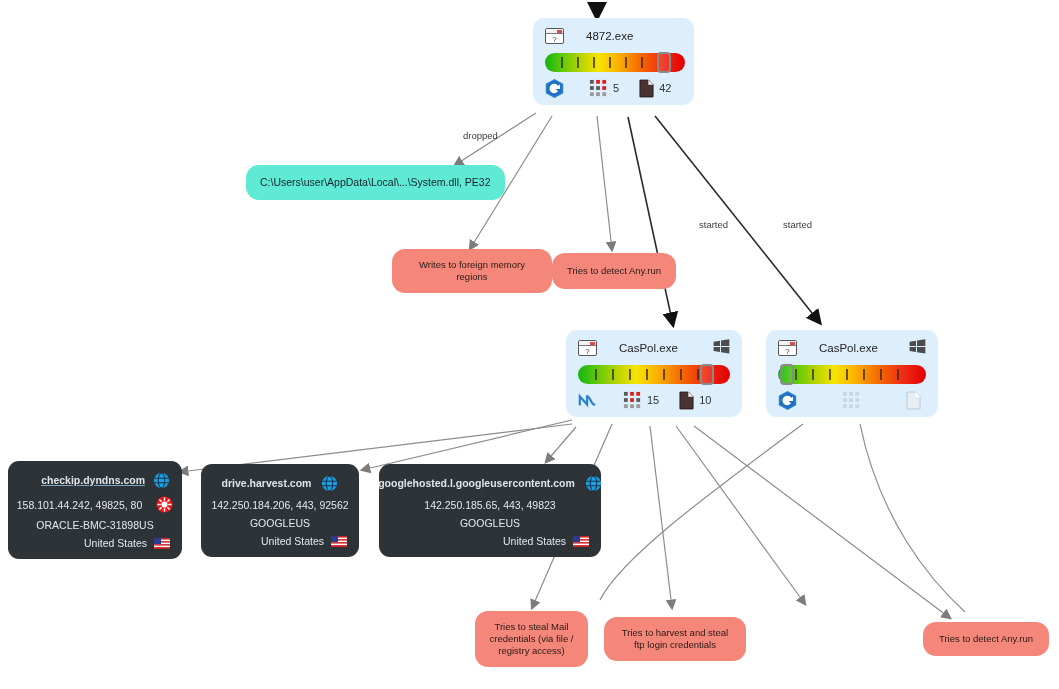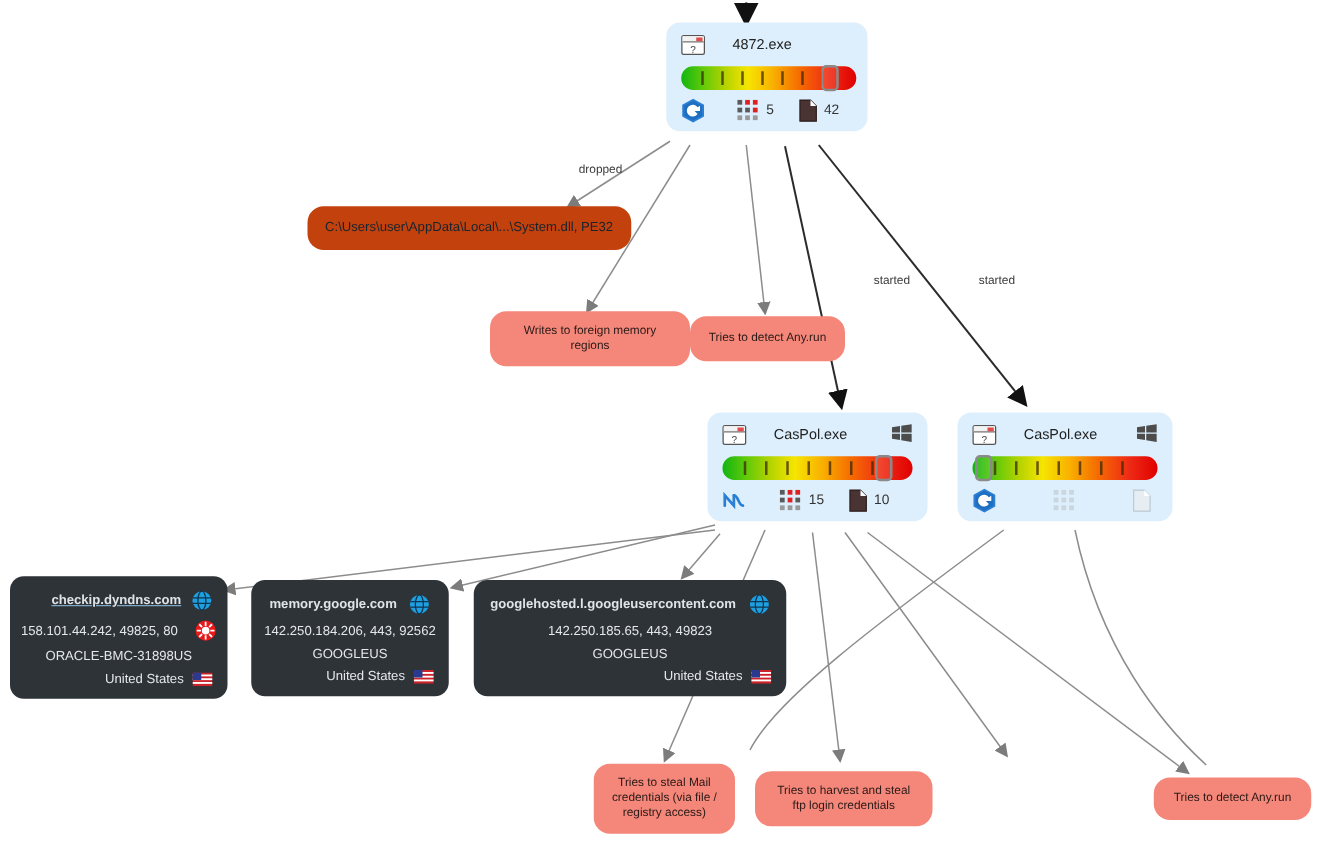--- a/index.html
+++ b/index.html
@@ -146,21 +146,21 @@
   .stat-num.dim { color: transparent; }
 
   .hexlogo { width: 19px; height: 21px; flex:0 0 auto;}
   .wavelogo { width: 20px; height: 18px; flex:0 0 auto;}
   .dotsgrid { width: 19px; height: 19px; flex:0 0 auto;}
   .docico { width: 15px; height: 19px; flex:0 0 auto;}
   .spacer { width: 8px; }
 
   
   .dropped {
-    background: #c2410c;
+    background: #5eead4;
     border-radius: 13px;
     padding: 11px 14px;
     font-size: 10.5px;
     color: #19242e;
     text-align: center;
     line-height: 13px;
     white-space: nowrap;
   }
 
   
@@ -506,21 +506,21 @@
         <rect y="1.6" width="16" height="1.5" fill="#fff"></rect>
         <rect y="4.6" width="16" height="1.5" fill="#fff"></rect>
         <rect y="7.6" width="16" height="1.5" fill="#fff"></rect>
         <rect width="7" height="6" fill="#2a3b8f"></rect>
       </svg>
     </div>
   </div>
 
   <div class="node net" style="left:201px; top:464px; width:158px;">
     <div class="net-row1" style="justify-content:center; gap:10px;">
-      <span class="net-domain">memory.google.com</span>
+      <span class="net-domain">drive.harvest.com</span>
       <svg class="globe" viewBox="0 0 18 18">
         <circle cx="9" cy="9" r="8" fill="#1e9fe0"></circle>
         <ellipse cx="9" cy="9" rx="3.4" ry="8" fill="none" stroke="#0f3550" stroke-width="1.1"></ellipse>
         <path d="M1.3 6.6 H16.7 M1.3 11.4 H16.7" stroke="#0f3550" stroke-width="1.1"></path>
       </svg>
     </div>
     <div class="net-row2">
       <span class="net-ip">142.250.184.206, 443, 92562</span>
     </div>
     <div class="net-asn">GOOGLEUS</div>
@@ -529,21 +529,21 @@
       <svg class="flag" viewBox="0 0 16 11">
         <rect width="16" height="11" fill="#cc2229"></rect>
         <rect y="1.6" width="16" height="1.5" fill="#fff"></rect>
         <rect y="4.6" width="16" height="1.5" fill="#fff"></rect>
         <rect y="7.6" width="16" height="1.5" fill="#fff"></rect>
         <rect width="7" height="6" fill="#2a3b8f"></rect>
       </svg>
     </div>
   </div>
 
-  <div class="node net" style="left:379px; top:464px; width:250px;">
+  <div class="node net" style="left:379px; top:464px; width:222px;">
     <div class="net-row1" style="justify-content:center; gap:10px;">
       <span class="net-domain">googlehosted.l.googleusercontent.com</span>
       <svg class="globe" viewBox="0 0 18 18">
         <circle cx="9" cy="9" r="8" fill="#1e9fe0"></circle>
         <ellipse cx="9" cy="9" rx="3.4" ry="8" fill="none" stroke="#0f3550" stroke-width="1.1"></ellipse>
         <path d="M1.3 6.6 H16.7 M1.3 11.4 H16.7" stroke="#0f3550" stroke-width="1.1"></path>
       </svg>
     </div>
     <div class="net-row2">
       <span class="net-ip">142.250.185.65, 443, 49823</span>

